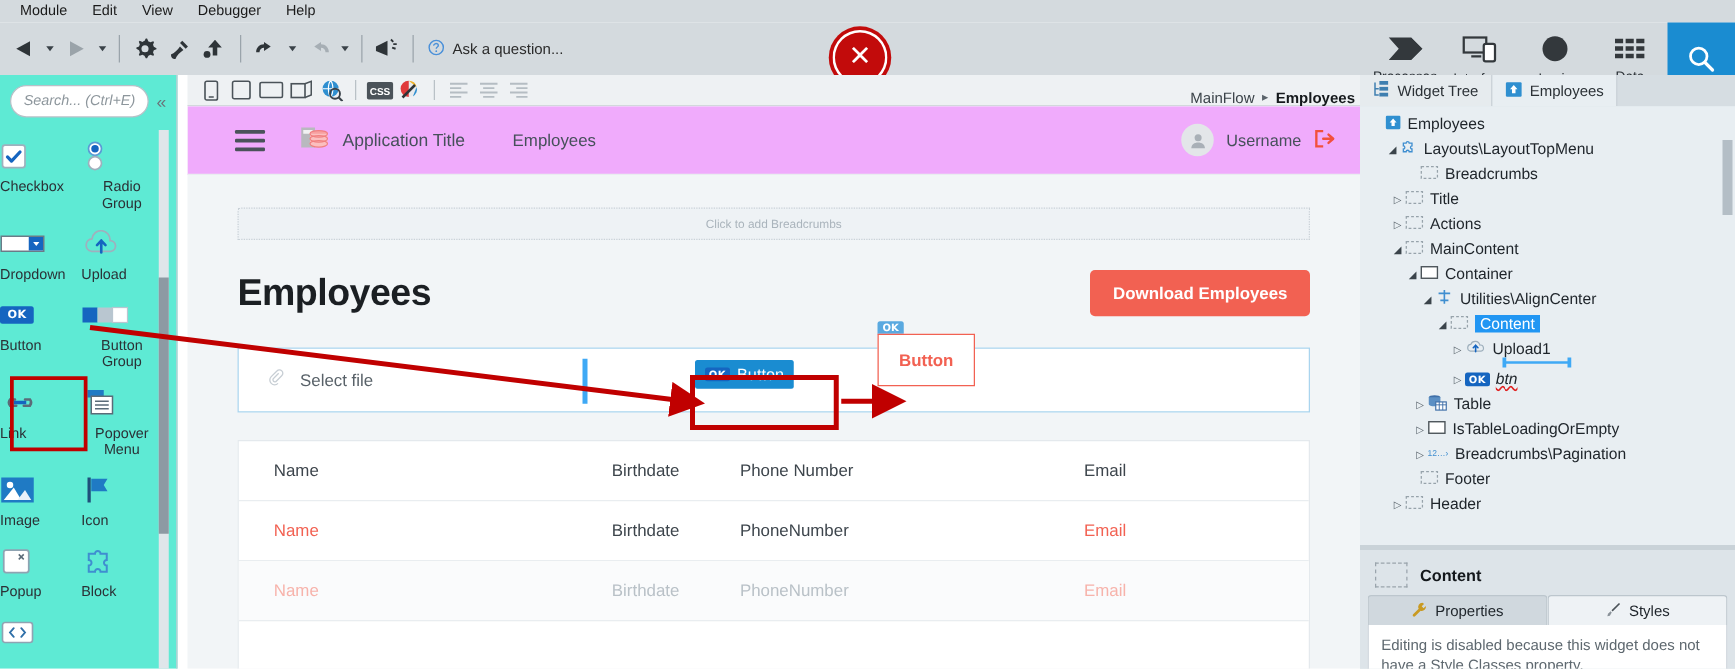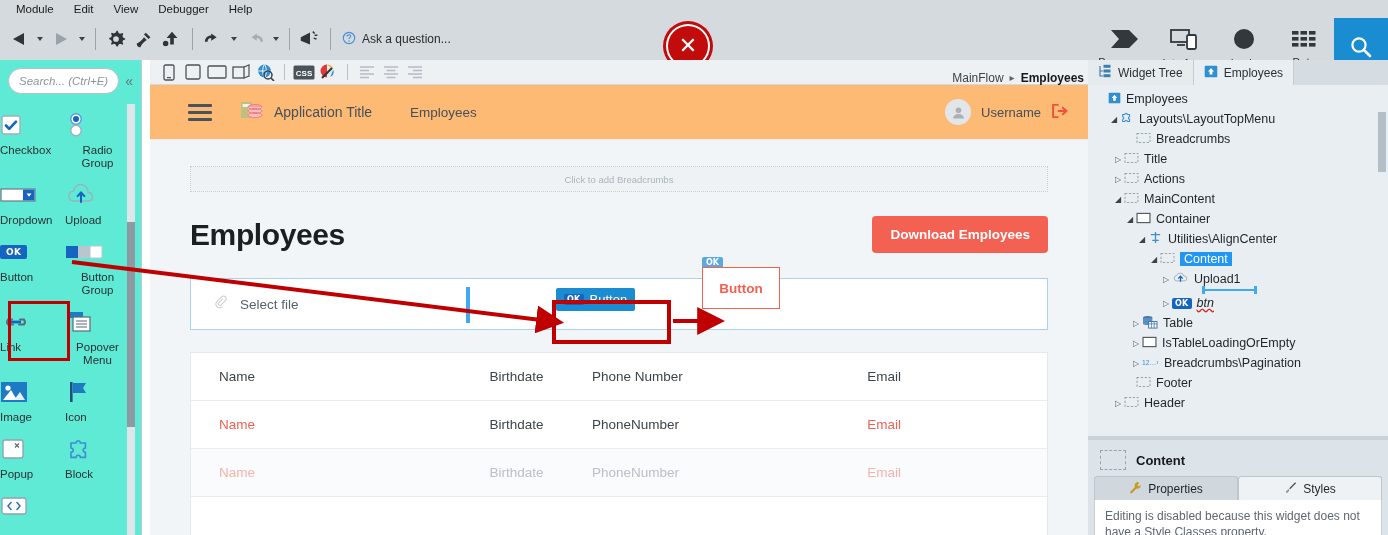--- a/index.html
+++ b/index.html
@@ -126,21 +126,21 @@
   }
   .breadcrumb-top .bold { font-weight: bold; color: #15191c; }
   .bc-arrow { color: #5a636a; font-size: 10px; }
 
   
   .canvas {
     position: absolute; left: 150px; top: 85px; width: 938px; height: 450px;
     background: #f2f5f7; overflow: hidden;
   }
   .app-header {
-    height: 55px; background: #fdba74; display: flex; align-items: center;
+    height: 55px; background: #f0abfc; display: flex; align-items: center;
     padding: 0 20px 0 38px; border-bottom: 1px solid #e9edf0;
   }
   .hamburger { width: 24px; display: flex; flex-direction: column; gap: 4px; }
   .hamburger i { display: block; height: 3px; background: #4a525a; border-radius: 1px; }
   .app-title { margin-left: 28px; display: flex; align-items: center; gap: 10px; font-size: 14px; color: #46505a; }
   .nav-emp { margin-left: 38px; font-size: 13.5px; color: #46505a; }
   .header-right { margin-left: auto; display: flex; align-items: center; gap: 10px; }
   .avatar {
     width: 26px; height: 26px; border-radius: 50%; background: #e3e6e9;
     display: flex; align-items: center; justify-content: center;

